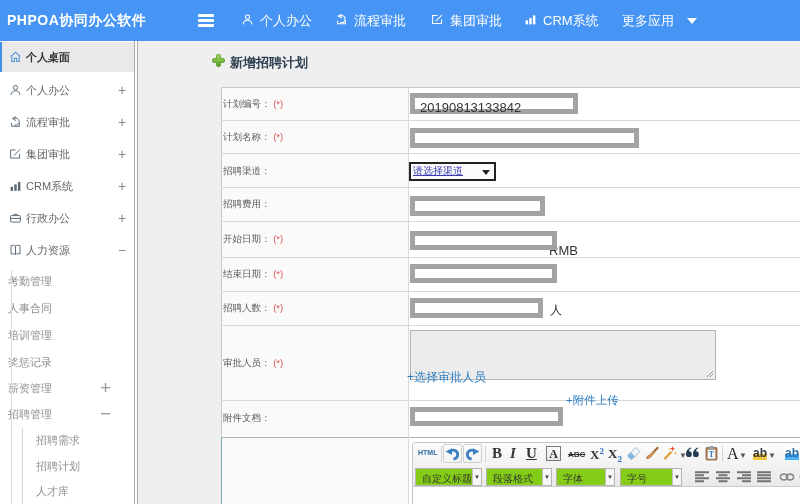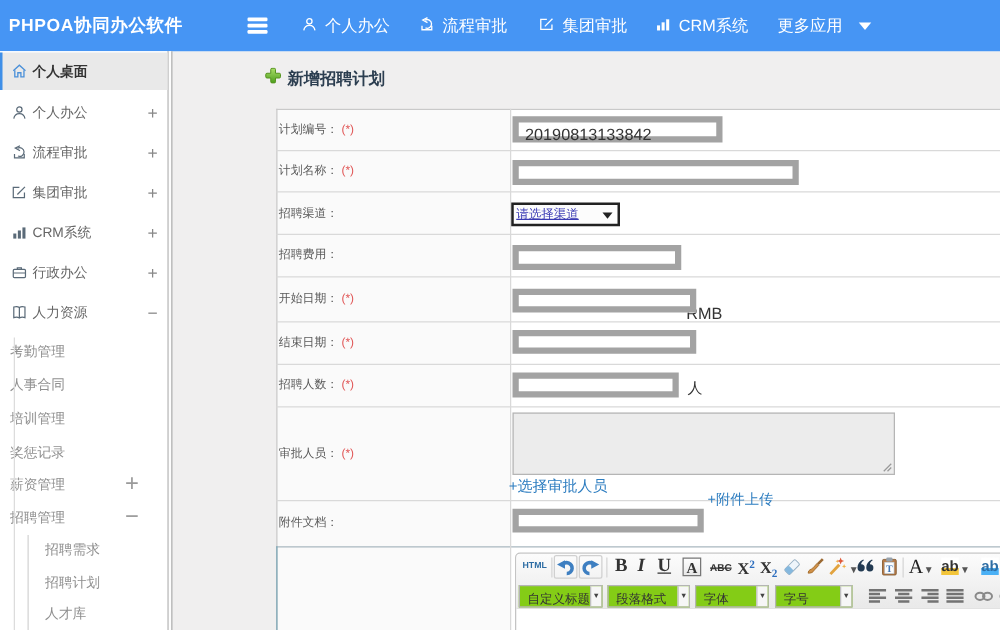--- a/index.html
+++ b/index.html
@@ -95,21 +95,21 @@
     <div class="inp" style="left:272px;top:223px;width:147px;height:19px;"></div>
 
     <div class="inp" style="left:272px;top:257px;width:133px;height:20px;"></div>
     <div class="abs" style="left:412px;top:261px;font-size:12px;color:#333;">人</div>
 
     <div class="abs" style="left:272px;top:289px;width:306px;height:50px;background:#ececec;border:1px solid #b5b5b5;">
       <svg style="position:absolute;right:1px;bottom:1px" width="8" height="8">
         <path d="M7 1L1 7M7 4L4 7" stroke="#999" stroke-width="1" fill="none"></path>
       </svg>
     </div>
-    <div class="lnk" style="left:269px;top:348px;">+选择审批人员</div>
+    <div class="lnk" style="left:269px;top:336px;">+选择审批人员</div>
 
     <div class="inp" style="left:272px;top:366px;width:153px;height:19px;"></div>
     <div class="lnk" style="left:428px;top:359px;font-size:11.5px;">+附件上传</div>
 
     <div id="editor" class="abs" style="left:274px;top:401px;width:530px;height:120px;border:1px solid #c4c4c4;border-radius:4px 0 0 0;background:#fff;">
       <div class="abs" style="left:0;top:0;width:100%;height:44px;background:linear-gradient(#fcfcfc,#e9e9e9);border-bottom:1px solid #ccc;border-radius:4px 0 0 0;"></div>
 
       <span class="abs" style="left:5px;top:6px;font-size:7px;font-weight:bold;color:#2e6da4;letter-spacing:0px;">HTML</span>
       <div class="abs" style="left:28px;top:3px;width:1px;height:16px;background:#d5d5d5;"></div>
       <div class="abs" style="left:30px;top:1px;width:19px;height:19px;border:1px solid #d0d0d0;border-radius:2px;"></div>

